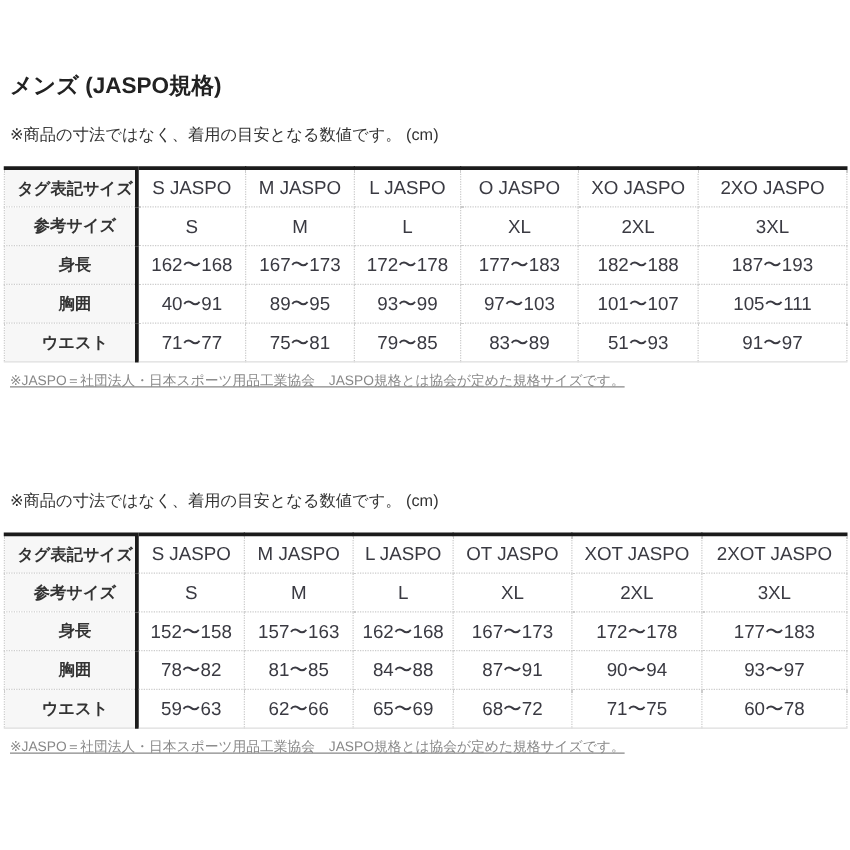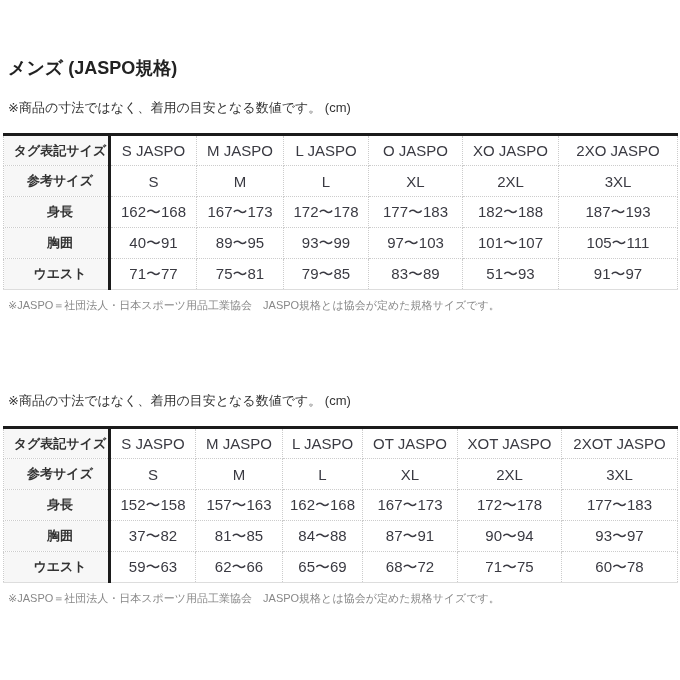--- a/index.html
+++ b/index.html
@@ -49,20 +49,21 @@
     text-align: center;
     padding-left: 8px;
     border-right: 3px solid #1b1b1b;
   }
   .jaspo-footnote {
     font-size: 11px;
     color: #888888;
     padding-left: 5px;
     margin-top: 9px;
     line-height: 13px;
+    text-decoration: underline;
   }
   .section-gap { height: 60px; }
 </style>
 </head>
 <body>
 
 <div class="page">
 
   <div>
     <h2 class="section-title">メンズ (JASPO規格)</h2>
@@ -165,21 +166,21 @@
             <th>身長</th>
             <td>152〜158</td>
             <td>157〜163</td>
             <td>162〜168</td>
             <td>167〜173</td>
             <td>172〜178</td>
             <td>177〜183</td>
           </tr>
           <tr>
             <th>胸囲</th>
-            <td>37〜82</td>
+            <td>78〜82</td>
             <td>81〜85</td>
             <td>84〜88</td>
             <td>87〜91</td>
             <td>90〜94</td>
             <td>93〜97</td>
           </tr>
           <tr>
             <th>ウエスト</th>
             <td>59〜63</td>
             <td>62〜66</td>

